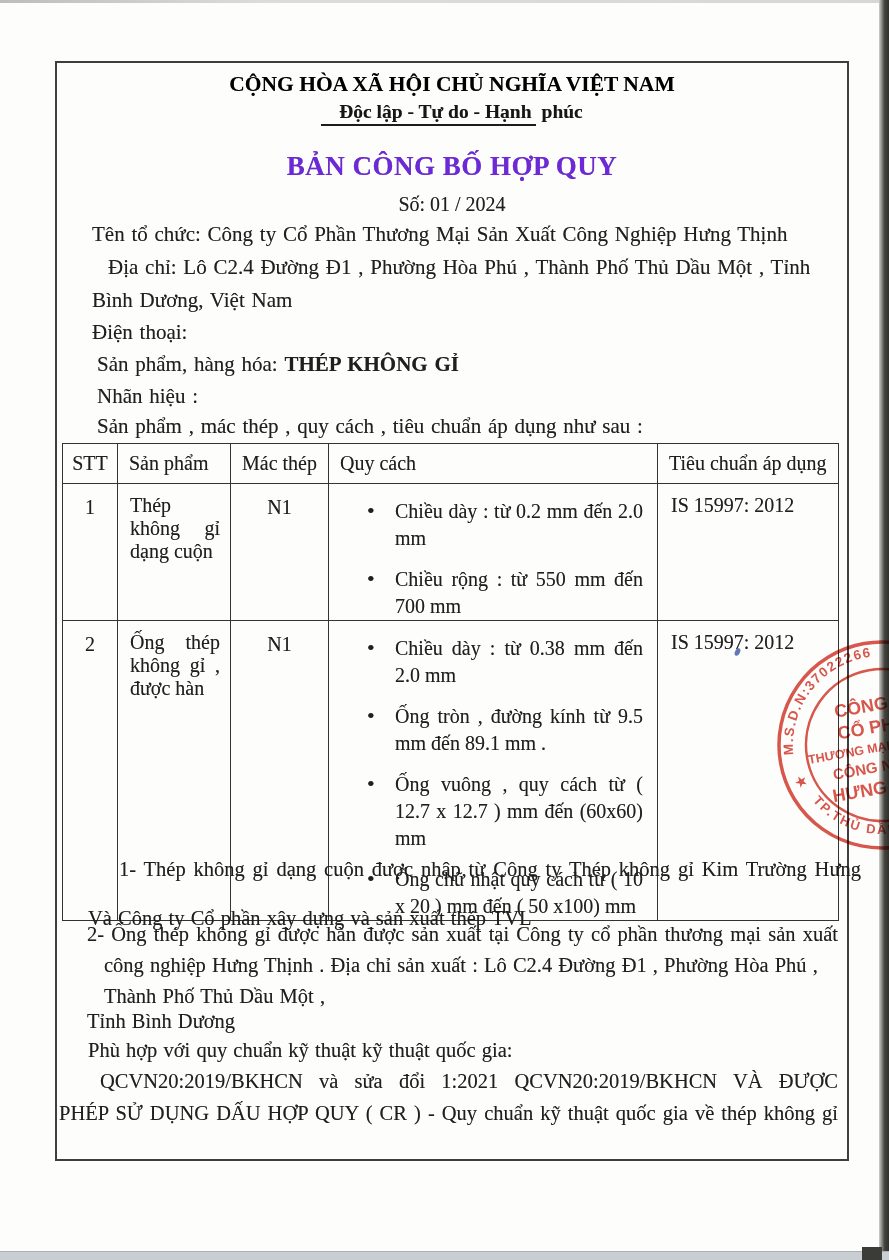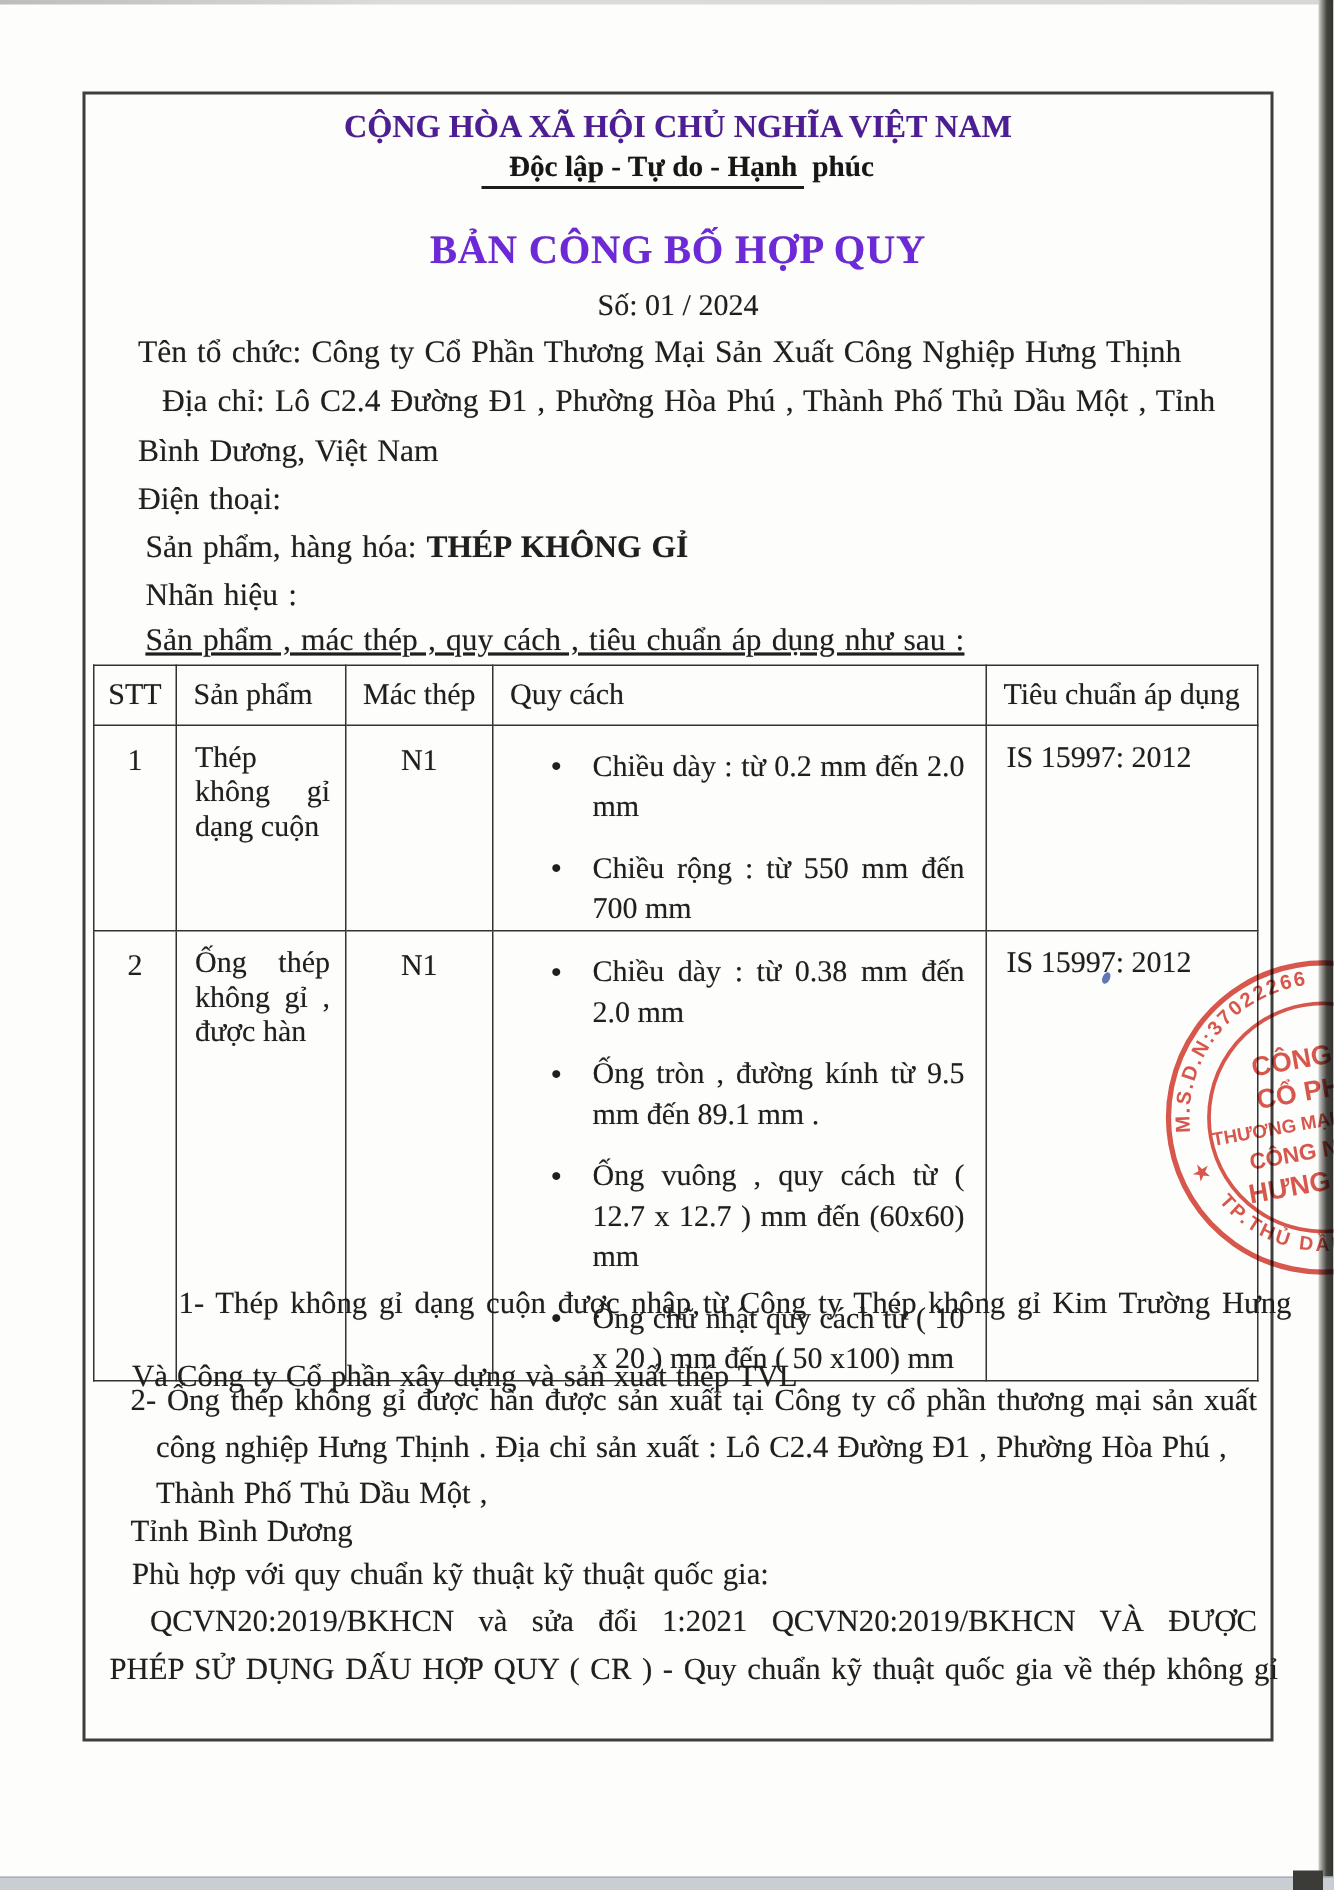--- a/index.html
+++ b/index.html
@@ -15,21 +15,21 @@
   
   .top-band { left:0; top:0; width:889px; height:3px; background:linear-gradient(to right,#bdbdbd,#dcdcdc 30%,#d7d7d7); }
   .right-band { left:879px; top:0; width:10px; height:1260px; background:linear-gradient(to right,#cfcfcb,#45443f 55%,#30302c); }
   .bottom-band { left:0; top:1251px; width:889px; height:9px; background:#c9ced3; border-top:1px solid #aab0b6; }
   .corner-block { left:862px; top:1247px; width:20px; height:13px; background:#3b3b38; }
 
   
   .frame { left:55px; top:61px; width:794px; height:1100px; border:2px solid #3e3e3e; box-sizing:border-box; background:transparent; }
 
   .center-line { left:57px; width:790px; text-align:center; }
-  .national-title { top:72px; font-size:21.5px; font-weight:bold; color:#4c1d95; }
+  .national-title { top:72px; font-size:21.5px; font-weight:bold; color:#000000; }
   .motto { top:101px; font-size:19.5px; font-weight:bold; color:#161616; }
   .motto-u { display:inline-block; border-bottom:2px solid #1c1c1c; padding:0 4px 1px 18px; }
   .motto-tail { margin-left:6px; }
   .doc-title { top:151px; font-size:27px; font-weight:bold; color:#6d28d9; letter-spacing:.5px; }
   .doc-number { top:193px; font-size:20px; }
 
   .info-line { font-size:21px; word-spacing:1.5px; white-space:nowrap; }
   .b { font-weight:bold; }
 
   
@@ -75,21 +75,21 @@
 <div class="abs center-line doc-number scan-text">Số: 01 / 2024</div>
 
 <div class="abs info-line scan-text" style="left:92px; top:222px;">Tên tổ chức: Công ty Cổ Phần Thương Mại Sản Xuất Công Nghiệp Hưng Thịnh</div>
 <div class="abs info-line scan-text" style="left:92px; top:255px;margin-left:16px;">Địa chỉ: Lô C2.4 Đường Đ1 , Phường Hòa Phú , Thành Phố Thủ Dầu Một , Tỉnh</div>
 <div class="abs info-line scan-text" style="left:92px; top:288px;">Bình Dương, Việt Nam</div>
 <div class="abs info-line scan-text" style="left:92px; top:320px;">Điện thoại:</div>
 <div class="abs info-line scan-text" style="left:97px; top:352px;">
   <span>Sản phẩm, hàng hóa: </span><span class="b">THÉP KHÔNG GỈ</span>
 </div>
 <div class="abs info-line scan-text" style="left:97px; top:384px;">Nhãn hiệu :</div>
-<div class="abs info-line scan-text" style="left:97px; top:414px;text-decoration:underline;">Sản phẩm , mác thép , quy cách , tiêu chuẩn áp dụng như sau :</div>
+<div class="abs info-line scan-text" style="left:97px; top:414px;">Sản phẩm , mác thép , quy cách , tiêu chuẩn áp dụng như sau :</div>
 
 <table class="spec scan-text">
   <colgroup>
     <col style="width:55px">
       <col style="width:113px">
       <col style="width:98px">
       <col style="width:329px">
       <col style="width:181px">
   </colgroup>
   <thead>
@@ -132,21 +132,21 @@
 </table>
 
 <div class="abs note jfull scan-text" style="left:95px; top:856px; width:742px;margin-left:24px;">1-  Thép không gỉ dạng cuộn được nhập từ Công ty Thép không gỉ Kim Trường Hưng</div>
 <div class="abs note scan-text" style="left:88px; top:889px;margin-top:16px;">Và Công ty Cổ phần xây dựng và sản xuất thép TVL</div>
 <div class="abs note jfull scan-text" style="left:87px; top:921px; width:751px;">2-  Ống thép không gỉ được hàn được sản xuất tại Công ty cổ phần thương mại sản xuất</div>
 <div class="abs note scan-text" style="left:104px; top:952px;">công nghiệp Hưng Thịnh . Địa chỉ sản xuất : Lô C2.4 Đường Đ1 , Phường Hòa Phú ,</div>
 <div class="abs note scan-text" style="left:104px; top:983px;">Thành Phố Thủ Dầu Một ,</div>
 <div class="abs note scan-text" style="left:87px; top:1008px;">Tỉnh Bình Dương</div>
 <div class="abs note scan-text" style="left:88px; top:1037px;font-family:Liberation Serif, serif;">Phù hợp với quy chuẩn kỹ thuật kỹ thuật quốc gia:</div>
 <div class="abs note jfull scan-text" style="left:100px; top:1068px; width:738px;">QCVN20:2019/BKHCN và sửa đổi 1:2021 QCVN20:2019/BKHCN VÀ ĐƯỢC</div>
-<div class="abs note jfull scan-text" style="left:59px; top:1100px; width:779px;margin-left:14px;">PHÉP SỬ DỤNG DẤU HỢP QUY ( CR ) -  Quy chuẩn kỹ thuật quốc gia về thép không gỉ</div>
+<div class="abs note jfull scan-text" style="left:59px; top:1100px; width:779px;">PHÉP SỬ DỤNG DẤU HỢP QUY ( CR ) -  Quy chuẩn kỹ thuật quốc gia về thép không gỉ</div>
 
 <div class="abs ink-dot"></div>
 
 <svg class="abs stamp" viewBox="0 0 220 220" width="220" height="220" xmlns="http://www.w3.org/2000/svg" xmlns:xlink="http://www.w3.org/1999/xlink">
   <g fill="none" stroke="#d6493e">
     <circle cx="110" cy="110" r="103" stroke-width="3.5"></circle>
     <circle cx="110" cy="110" r="76" stroke-width="2.5"></circle>
   </g>
   <defs>
     <path id="arcTop" d="M 21 110 A 89 89 0 0 1 199 110"></path>

